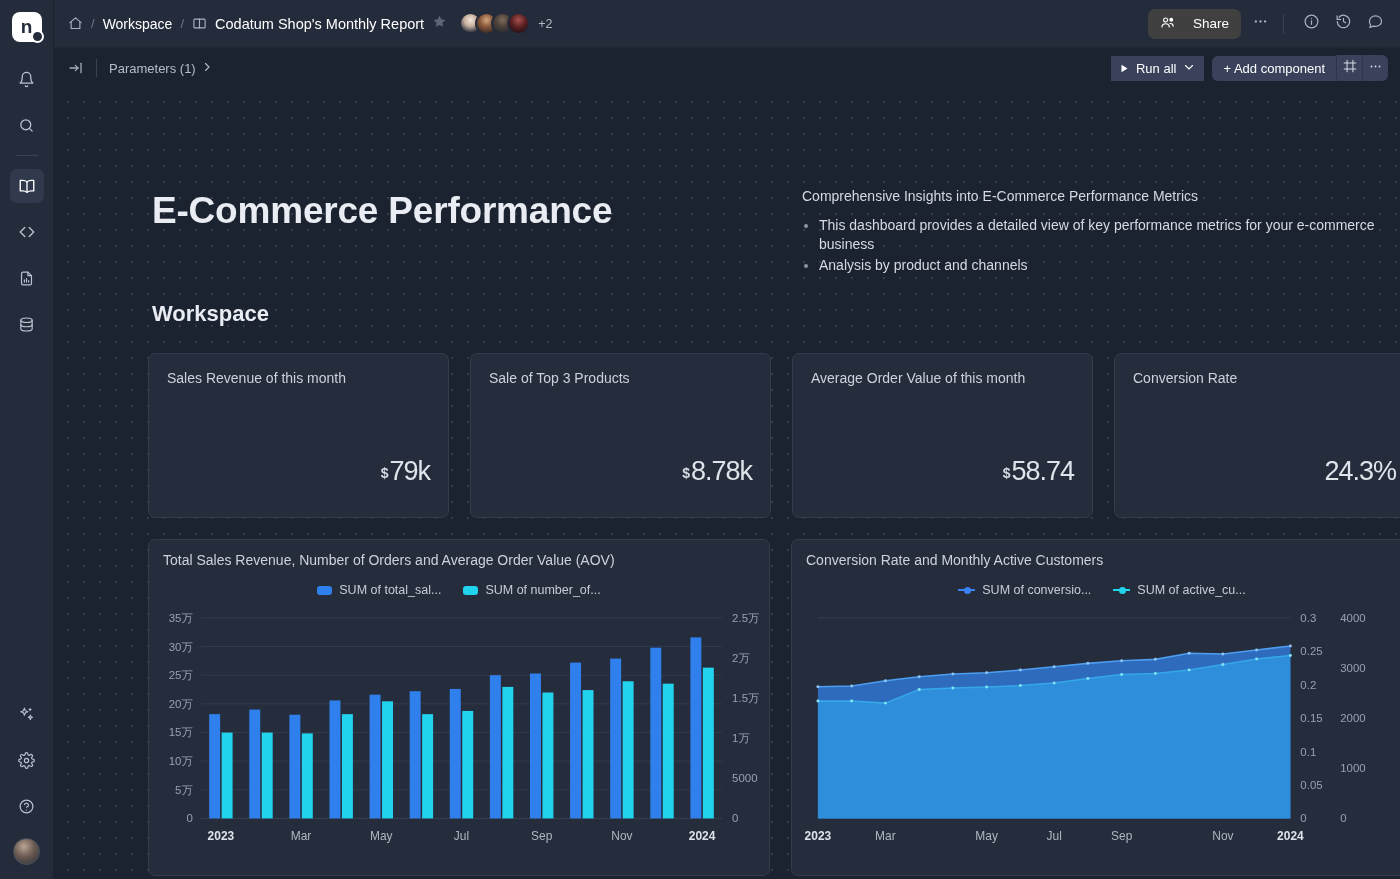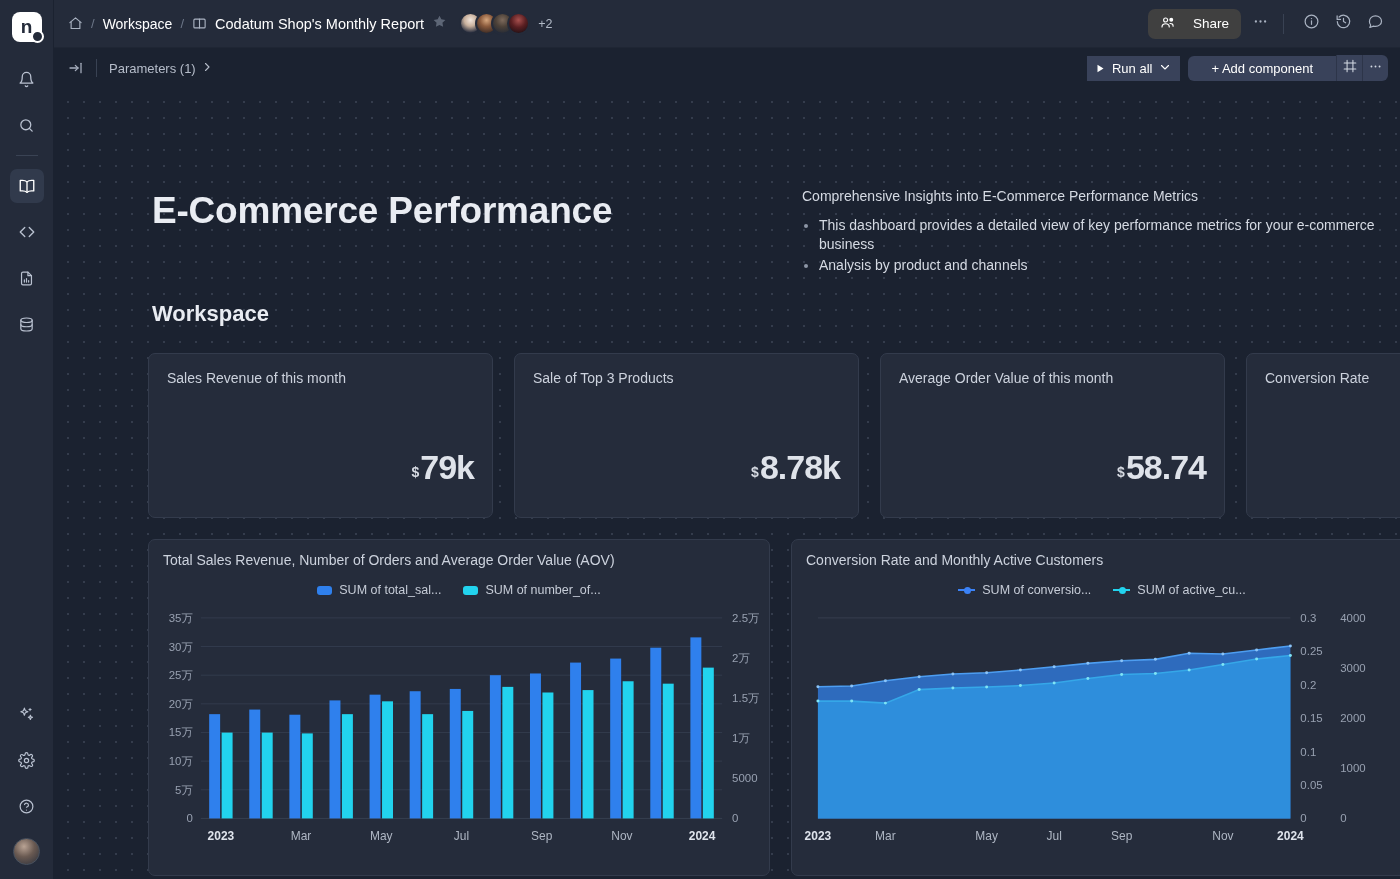--- a/index.html
+++ b/index.html
@@ -98,21 +98,21 @@
   .sub-div { width:1px; height:18px; background:#394253; margin: 0 12px; }
   .params { font-size: 13px; color: #b6bdca; display:flex; align-items:flex-end; gap:5px; cursor:pointer; }
   .run-all {
     display:flex; align-items:center; gap:7px;
     background:#39425a; color:#fff; font-size:13px;
     padding: 5px 9px; border-radius: 0; cursor:pointer;
   }
   .add-comp {
     display:flex; align-items:center; gap:5px;
     background:#39425a; color:#fff; font-size:13px;
-    padding: 5px 23px; border-radius: 6px 0 0 6px; cursor:pointer;
+    padding: 5px 11px; border-radius: 6px 0 0 6px; cursor:pointer;
     margin-left: 8px;
   }
   .seg-ico {
     background:#39425a; color:#d3d9e3; width:26px; height:26px;
     display:flex;align-items:center;justify-content:center; cursor:pointer;
     border-left:1px solid #2d3549;
   }
   .seg-ico.last { border-radius: 0 6px 6px 0; }
 
   
@@ -134,32 +134,32 @@
   .desc li { font-size: 14px; color: #d5dae3; line-height: 19px; margin-bottom: 2px; }
   .desc li::marker { color:#8d96a6; }
   .section-title {
     position:absolute; left: 98px; top: 213px;
     font-size: 22px; font-weight: 700; color: #e9ecf2;
   }
 
   
   .kpis { position:absolute; left: 94px; top: 265px; display:flex; gap: 21px; }
   .kpi {
-    width: 345px; height: 165px;
+    width: 301px; height: 165px;
     background: #252c3b; border: 1px solid #333b4c; border-radius: 7px;
     padding: 16px 18px; position: relative;
   }
   .kpi-label { font-size: 14px; color: #ccd2dd; }
   .kpi-value {
     position:absolute; left:0; right: 18px; bottom: 30px;
     text-align: right;
     display:flex; align-items: baseline; justify-content: flex-end;
   }
   .kpi-unit { font-size: 14px; color:#d7dbe3; font-weight:700; margin-right:1px; position:relative; top:-2px;}
-  .kpi-num { font-size: 34px; font-weight: 700; color: #dfe3ea; letter-spacing: -1px; text-align: right; }
+  .kpi-num { font-size: 27px; font-weight: 400; color: #dfe3ea; letter-spacing: -1px; text-align: right; }
 
   
   .charts { position:absolute; left: 94px; top: 451px; display:flex; gap: 21px; }
   .chart-card {
     width: 622px; height: 337px;
     background: #252c3b; border: 1px solid #333b4c; border-radius: 7px;
     padding: 12px 14px; position: relative;
   }
   .chart-title { font-size: 14px; color: #ccd2dd; }
   .legend {

